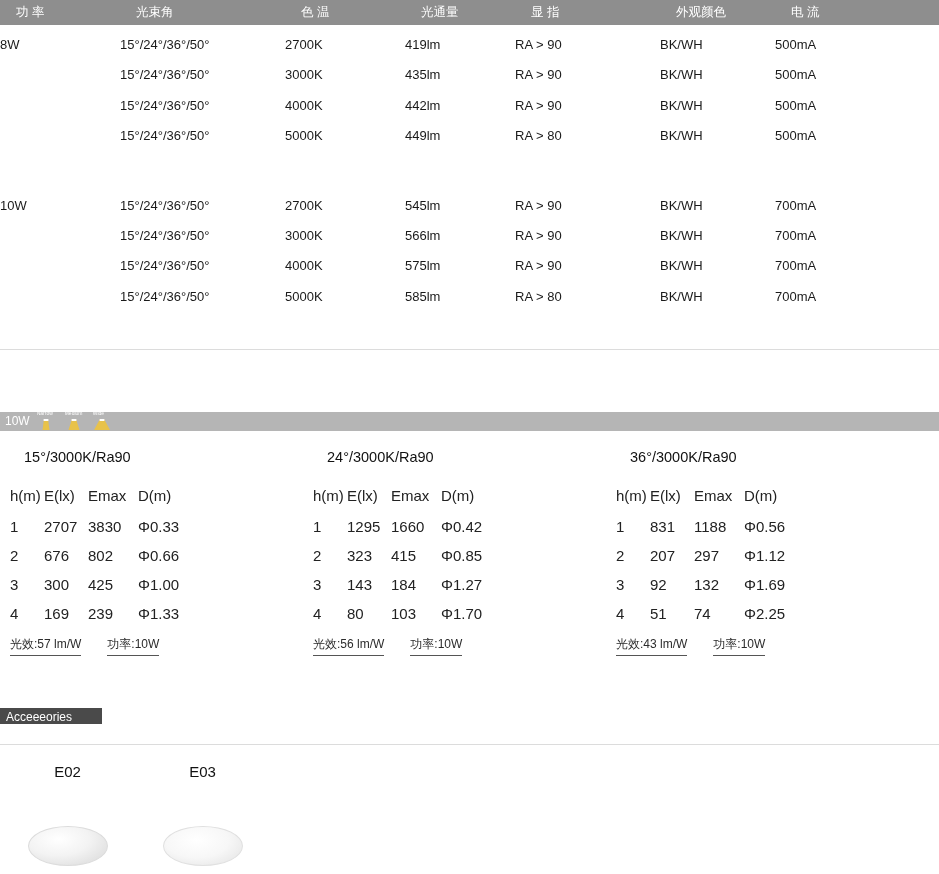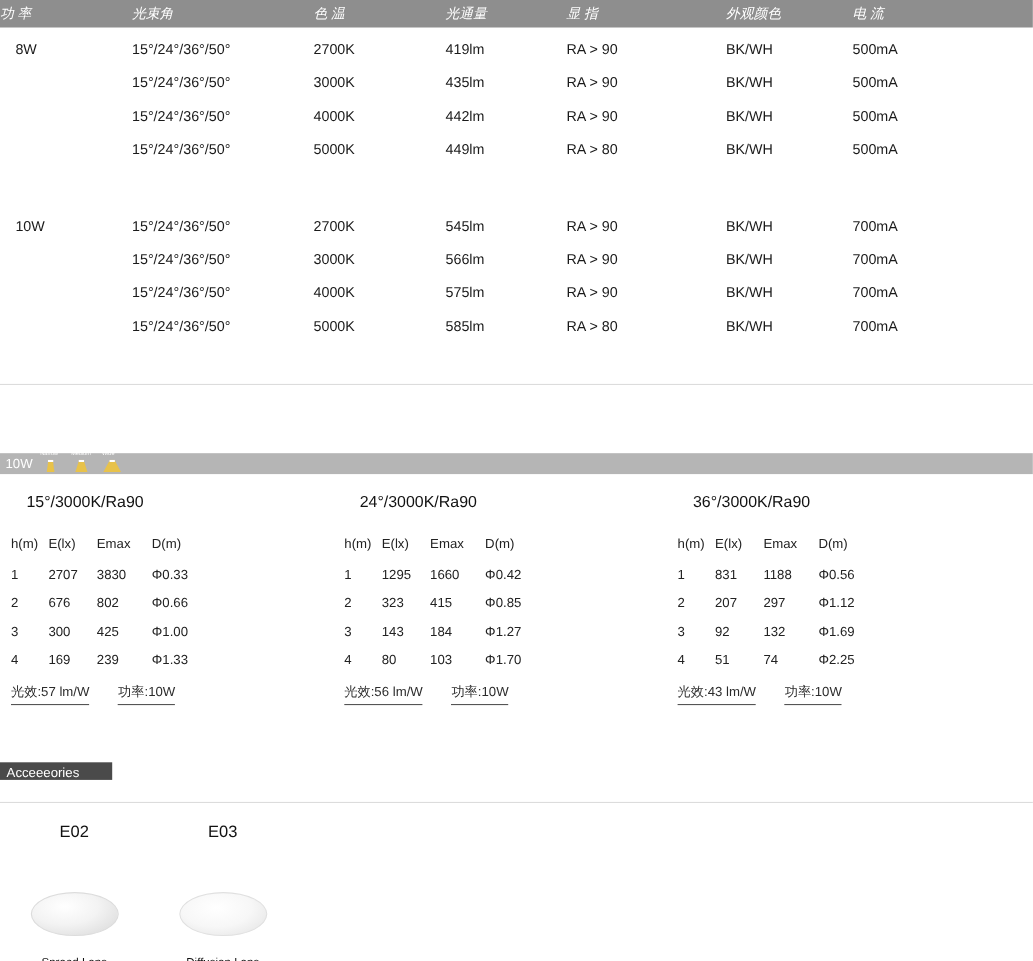--- a/index.html
+++ b/index.html
@@ -14,28 +14,28 @@
 
   
   .spec-head {
     display: flex;
     background: #8e8e8e;
     color: #ffffff;
     height: 25px;
     align-items: center;
     font-size: 12.5px;
   }
-  .spec-head .cell { padding-left: 0; font-style: italic; }
+  .spec-head .cell { padding-left: 16px; }
   .spec-row {
     display: flex;
     align-items: flex-start;
     font-size: 13px;
     color: #1a1a1a;
   }
-  .c1 { width: 120px; padding-left: 14px; }
+  .c1 { width: 120px; }
   .c2 { width: 165px; }
   .c3 { width: 120px; }
   .c4 { width: 110px; }
   .c5 { width: 145px; }
   .c6 { width: 115px; }
   .c7 { width: 120px; }
 
   .spec-body { padding-top: 10px; }
   .spec-row { height: 30.4px; }
   .spec-row .cell { line-height: 20px; }
@@ -72,21 +72,21 @@
   .beam-ico .glyph { display: block; }
 
   .photo-cols {
     display: flex;
     margin-top: 18px;
   }
   .photo-col { width: 303px; padding-left: 10px; }
   .photo-col .title {
     font-size: 14.5px; color: #111; margin-left: 14px; margin-bottom: 22px;
   }
-  table.pt { border-collapse: collapse; font-size: 12px; }
+  table.pt { border-collapse: collapse; font-size: 15px; }
   table.pt th {
     font-weight: normal; text-align: left; padding: 0 0 14px 0; color: #222;
   }
   table.pt td { padding: 0 0 12px 0; color: #222; }
   .pth-h { width: 34px; }
   .pth-e { width: 44px; }
   .pth-em { width: 50px; }
   .pth-d { width: 60px; }
   .pt-foot {
     font-size: 12px; color: #2b2b2b; margin-top: 2px;

